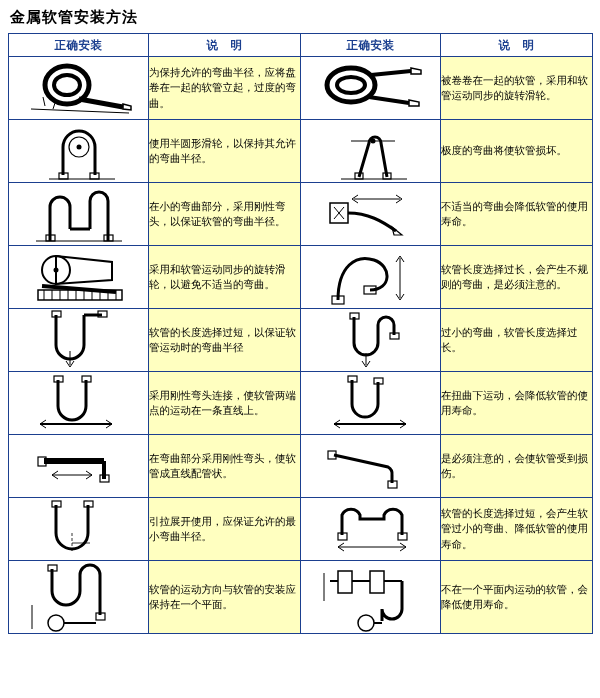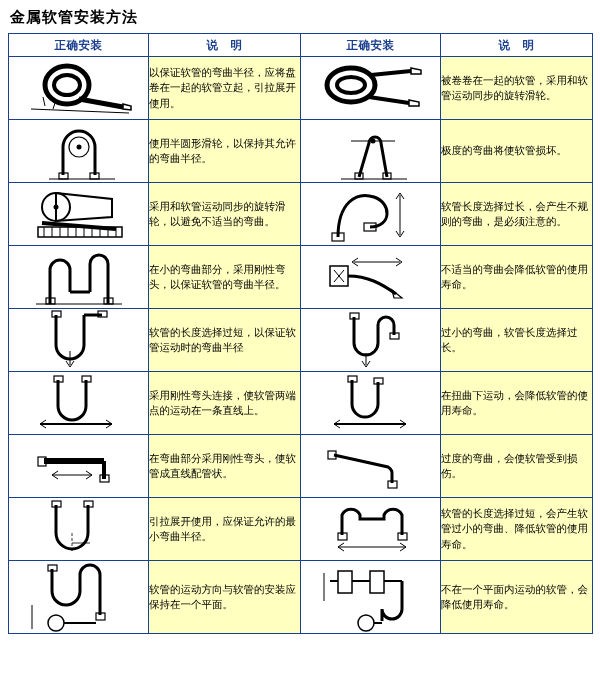--- a/index.html
+++ b/index.html
@@ -101,21 +101,21 @@
             <svg width="120" height="58" viewBox="0 0 120 58">
               <ellipse class="ln" cx="48" cy="26" rx="22" ry="19" stroke-width="5"></ellipse>
               <ellipse class="ln" cx="48" cy="26" rx="13" ry="10" stroke-width="4"></ellipse>
               <path class="ln" d="M60 40 L104 48" stroke-width="5"></path>
               <path class="ln" d="M104 45 L112 47 L112 51 L104 50 Z" stroke-width="1.5" fill="#000"></path>
               <path class="ln" d="M24 38 L26 47 M36 44 L34 50" stroke-width="1"></path>
               <path class="ln" d="M12 50 L110 54" stroke-width="1"></path>
             </svg>
           </span>
         </td>
-        <td class="desc">以保证软管的弯曲半径，应将盘卷在一起的软管立起，引拉展开使用。</td>
+        <td class="desc">为保持允许的弯曲半径，应将盘卷在一起的软管立起，过度的弯曲。</td>
         <td class="pic">
           <span class="svgwrap">
             <svg width="120" height="58" viewBox="0 0 120 58">
               <ellipse class="ln" cx="40" cy="26" rx="24" ry="17" stroke-width="5"></ellipse>
               <ellipse class="ln" cx="40" cy="26" rx="14" ry="8" stroke-width="4"></ellipse>
               <path class="ln" d="M60 16 L100 12" stroke-width="4"></path>
               <path class="ln" d="M100 9 L110 11 L110 15 L100 15 Z" stroke-width="1.5" fill="#000"></path>
               <path class="ln" d="M58 38 L98 44" stroke-width="4"></path>
               <path class="ln" d="M98 41 L108 43 L108 47 L98 47 Z" stroke-width="1.5" fill="#000"></path>
             </svg>
@@ -150,49 +150,20 @@
             </svg>
           </span>
         </td>
         <td class="desc">极度的弯曲将使软管损坏。</td>
       </tr>
 
       <tr>
         <td class="pic">
           <span class="svgwrap">
             <svg width="126" height="62" viewBox="0 0 126 62">
-              <circle class="ln" cx="40" cy="24" r="14" stroke-width="2"></circle>
-              <circle cx="40" cy="24" r="2.5" fill="#000"></circle>
-              <path class="ln" d="M40 10 L96 16 L96 34 L40 38 Z" stroke-width="2"></path>
-              <path class="ln" d="M26 40 L100 46" stroke-width="4"></path>
-              <rect class="ln" x="22" y="44" width="84" height="10" stroke-width="1.5" fill="#fff"></rect>
-              <path class="ln" d="M28 44 L28 54 M36 44 L36 54 M44 44 L44 54 M52 44 L52 54 M60 44 L60 54 M68 44 L68 54 M76 44 L76 54 M84 44 L84 54 M92 44 L92 54 M100 44 L100 54" stroke-width="1"></path>
-            </svg>
-          </span>
-        </td>
-        <td class="desc">采用和软管运动同步的旋转滑轮，以避免不适当的弯曲。</td>
-        <td class="pic">
-          <span class="svgwrap">
-            <svg width="126" height="62" viewBox="0 0 126 62">
-              <path class="ln" d="M30 54 C30 20 48 8 66 14 C84 20 84 44 62 44" stroke-width="3"></path>
-              <rect class="ln" x="24" y="50" width="12" height="8" stroke-width="1.2" fill="#fff"></rect>
-              <rect class="ln" x="56" y="40" width="12" height="8" stroke-width="1.2" fill="#fff"></rect>
-              <path class="ln" d="M92 12 L92 52" stroke-width="1"></path>
-              <path class="ln" d="M88 16 L92 10 L96 16" stroke-width="1"></path>
-              <path class="ln" d="M88 48 L92 54 L96 48" stroke-width="1"></path>
-            </svg>
-          </span>
-        </td>
-        <td class="desc">软管长度选择过长，会产生不规则的弯曲，是必须注意的。</td>
-      </tr>
-
-      <tr>
-        <td class="pic">
-          <span class="svgwrap">
-            <svg width="126" height="62" viewBox="0 0 126 62">
               <path class="ln" d="M34 58 L34 24 A10 10 0 0 1 54 24 L54 46" stroke-width="3"></path>
               <path class="ln" d="M54 46 L74 46" stroke-width="3"></path>
               <path class="ln" d="M74 46 L74 18 A9 9 0 0 1 92 18 L92 58" stroke-width="3"></path>
               <rect class="ln" x="30" y="52" width="9" height="6" stroke-width="1.2" fill="#fff"></rect>
               <rect class="ln" x="88" y="52" width="9" height="6" stroke-width="1.2" fill="#fff"></rect>
               <path class="ln" d="M20 58 L106 58" stroke-width="1"></path>
             </svg>
           </span>
         </td>
         <td class="desc">在小的弯曲部分，采用刚性弯头，以保证软管的弯曲半径。</td>
@@ -203,20 +174,49 @@
               <path class="ln" d="M26 24 L36 36 M36 24 L26 36" stroke-width="1"></path>
               <path class="ln" d="M40 30 C60 30 74 38 88 48" stroke-width="3"></path>
               <path class="ln" d="M84 44 L94 52 L86 52 Z" stroke-width="1.2" fill="#000"></path>
               <path class="ln" d="M46 16 L92 16" stroke-width="1"></path>
               <path class="ln" d="M50 12 L44 16 L50 20" stroke-width="1"></path>
               <path class="ln" d="M88 12 L94 16 L88 20" stroke-width="1"></path>
             </svg>
           </span>
         </td>
         <td class="desc">不适当的弯曲会降低软管的使用寿命。</td>
+      </tr>
+
+      <tr>
+        <td class="pic">
+          <span class="svgwrap">
+            <svg width="126" height="62" viewBox="0 0 126 62">
+              <circle class="ln" cx="40" cy="24" r="14" stroke-width="2"></circle>
+              <circle cx="40" cy="24" r="2.5" fill="#000"></circle>
+              <path class="ln" d="M40 10 L96 16 L96 34 L40 38 Z" stroke-width="2"></path>
+              <path class="ln" d="M26 40 L100 46" stroke-width="4"></path>
+              <rect class="ln" x="22" y="44" width="84" height="10" stroke-width="1.5" fill="#fff"></rect>
+              <path class="ln" d="M28 44 L28 54 M36 44 L36 54 M44 44 L44 54 M52 44 L52 54 M60 44 L60 54 M68 44 L68 54 M76 44 L76 54 M84 44 L84 54 M92 44 L92 54 M100 44 L100 54" stroke-width="1"></path>
+            </svg>
+          </span>
+        </td>
+        <td class="desc">采用和软管运动同步的旋转滑轮，以避免不适当的弯曲。</td>
+        <td class="pic">
+          <span class="svgwrap">
+            <svg width="126" height="62" viewBox="0 0 126 62">
+              <path class="ln" d="M30 54 C30 20 48 8 66 14 C84 20 84 44 62 44" stroke-width="3"></path>
+              <rect class="ln" x="24" y="50" width="12" height="8" stroke-width="1.2" fill="#fff"></rect>
+              <rect class="ln" x="56" y="40" width="12" height="8" stroke-width="1.2" fill="#fff"></rect>
+              <path class="ln" d="M92 12 L92 52" stroke-width="1"></path>
+              <path class="ln" d="M88 16 L92 10 L96 16" stroke-width="1"></path>
+              <path class="ln" d="M88 48 L92 54 L96 48" stroke-width="1"></path>
+            </svg>
+          </span>
+        </td>
+        <td class="desc">软管长度选择过长，会产生不规则的弯曲，是必须注意的。</td>
       </tr>
 
       <tr>
         <td class="pic">
           <span class="svgwrap">
             <svg width="126" height="62" viewBox="0 0 126 62">
               <path class="ln" d="M40 6 L40 36 A14 14 0 0 0 68 36 L68 6" stroke-width="3"></path>
               <path class="ln" d="M68 6 L86 6" stroke-width="3"></path>
               <rect class="ln" x="36" y="2" width="9" height="6" stroke-width="1.2" fill="#fff"></rect>
               <rect class="ln" x="82" y="2" width="9" height="6" stroke-width="1.2" fill="#fff"></rect>
@@ -286,21 +286,21 @@
         <td class="desc">在弯曲部分采用刚性弯头，使软管成直线配管状。</td>
         <td class="pic">
           <span class="svgwrap">
             <svg width="126" height="50" viewBox="0 0 126 50">
               <path class="ln" d="M26 14 L80 26 A8 8 0 0 1 84 34 L84 42" stroke-width="3"></path>
               <rect class="ln" x="20" y="10" width="8" height="8" stroke-width="1.2" fill="#fff"></rect>
               <rect class="ln" x="80" y="40" width="9" height="7" stroke-width="1.2" fill="#fff"></rect>
             </svg>
           </span>
         </td>
-        <td class="desc">过度的弯曲，会使软管受到损伤。</td>
+        <td class="desc">是必须注意的，会使软管受到损伤。</td>
       </tr>
 
       <tr>
         <td class="pic">
           <span class="svgwrap">
             <svg width="126" height="60" viewBox="0 0 126 60">
               <path class="ln" d="M40 6 L40 34 A16 16 0 0 0 72 34 L72 6" stroke-width="3"></path>
               <rect class="ln" x="36" y="2" width="9" height="6" stroke-width="1.2" fill="#fff"></rect>
               <rect class="ln" x="68" y="2" width="9" height="6" stroke-width="1.2" fill="#fff"></rect>
               <path class="ln" d="M56 34 L56 54" stroke-width="0.8" stroke-dasharray="3,2"></path>

